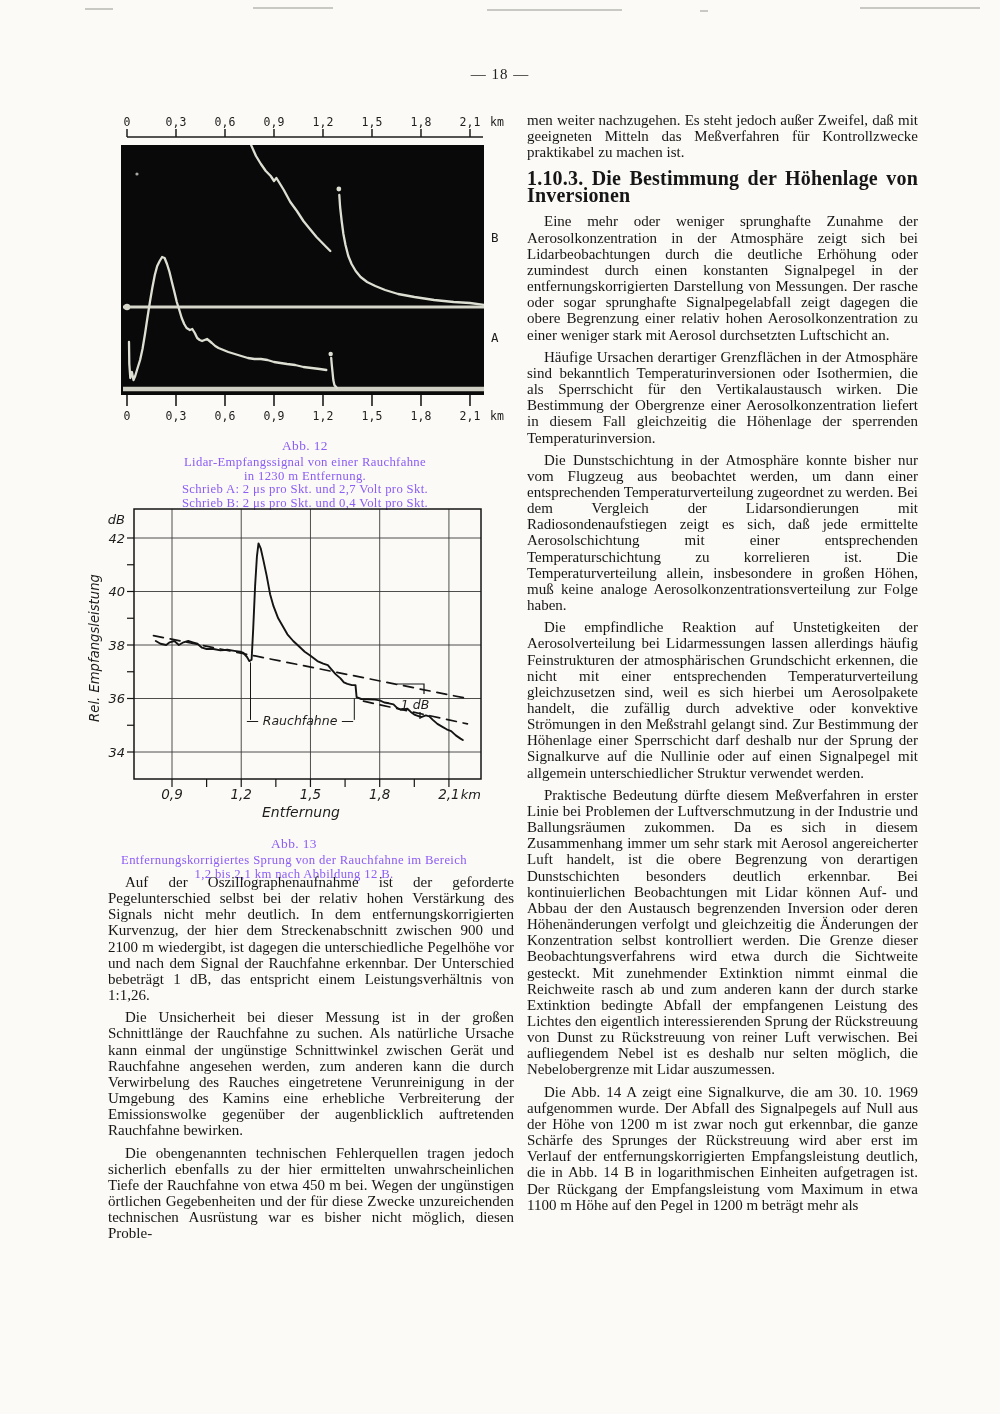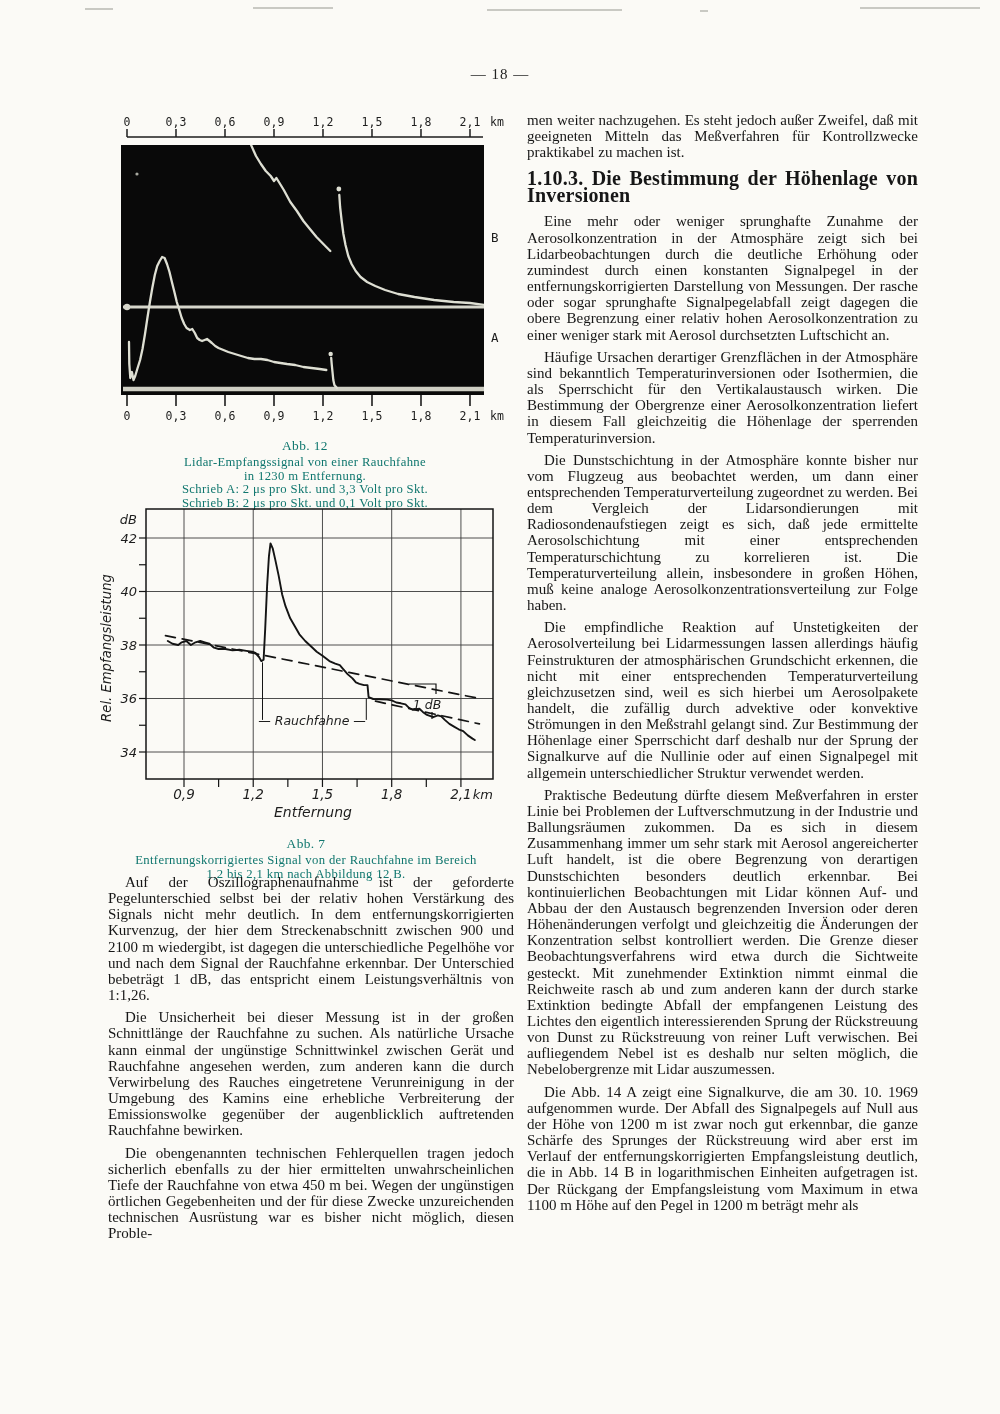--- a/index.html
+++ b/index.html
@@ -11,22 +11,22 @@
     color:#161616;
     overflow:hidden;
   }
   .artifact{position:absolute;background:#c9c9c3;height:2px;}
   .page-number{
     position:absolute;left:0;top:66px;width:1000px;
     text-align:center;font-size:15px;letter-spacing:1px;color:#222;
   }
   figure{margin:0;position:absolute;}
   .fig12{left:100px;top:112px;width:410px;}
-  .fig13{left:96px;top:506px;width:420px;}
-  figcaption{width:100%;text-align:center;color:#0f766e;}
+  .fig13{left:84px;top:506px;width:420px;}
+  figcaption{width:100%;text-align:center;color:#8b5cf6;}
   .cap-title{font-size:13.4px;margin-top:4px;margin-bottom:2px;letter-spacing:.4px;}
   .cap-line{font-size:12.7px;line-height:13.6px;letter-spacing:.35px;}
   .col{position:absolute;font-size:15px;line-height:16.15px;text-align:justify;hyphens:auto;-webkit-hyphens:auto;}
   .left-col-text{left:108px;top:874px;width:406px;}
   .right-col{left:527px;top:112px;width:391px;}
   .col p{margin:0 0 6px 0;text-indent:17px;}
   .col p.noindent{text-indent:0;}
   .right-col h3{font-size:20px;line-height:17px;margin:10px 0 9px 0;letter-spacing:.2px;}
   svg text{fill:#1d1d1d;}
   .mono{font-family:"DejaVu Sans Mono", monospace;}
@@ -98,22 +98,22 @@
           <circle cx="230.67251000000005" cy="242" r="2.2" fill="#dedfd3"></circle>
           <circle cx="36.96313" cy="62" r="1.6" fill="#dedfd3" opacity="0.75"></circle>
         </g>
         <text x="391" y="130" font-size="12.5" class="mono">B</text>
         <text x="391" y="230" font-size="12.5" class="mono">A</text>
       </svg>
     <figcaption>
       <div class="cap-title">Abb. 12</div>
       <div class="cap-line">Lidar-Empfangssignal von einer Rauchfahne</div>
       <div class="cap-line">in 1230 m Entfernung.</div>
-      <div class="cap-line">Schrieb A: 2 μs pro Skt. und 3,3 Volt pro Skt.</div>
-      <div class="cap-line">Schrieb B: 2 μs pro Skt. und 0,1 Volt pro Skt.</div>
+      <div class="cap-line">Schrieb A: 2 μs pro Skt. und 2,7 Volt pro Skt.</div>
+      <div class="cap-line">Schrieb B: 2 μs pro Skt. und 0,4 Volt pro Skt.</div>
     </figcaption>
   </figure>
 
   <figure class="fig13">
     <svg id="fig13-svg" width="420" height="322" viewBox="0 0 420 322">
         <line x1="88" y1="3" x2="88" y2="273" stroke="#3a3a3a" stroke-width="0.9"></line>
         <line x1="157.231" y1="3" x2="157.231" y2="273" stroke="#3a3a3a" stroke-width="0.9"></line>
         <line x1="226.462" y1="3" x2="226.462" y2="273" stroke="#3a3a3a" stroke-width="0.9"></line>
         <line x1="295.693" y1="3" x2="295.693" y2="273" stroke="#3a3a3a" stroke-width="0.9"></line>
         <line x1="364.92400000000004" y1="3" x2="364.92400000000004" y2="273" stroke="#3a3a3a" stroke-width="0.9"></line>
@@ -159,22 +159,22 @@
         <polyline points="69.5,129.6 383.4,192.5" fill="none" stroke="#141414" stroke-linejoin="round" stroke-linecap="round" stroke-dasharray="10 7" stroke-width="1.7"></polyline>
         <polyline points="279.5,195.2 383.4,217.9" fill="none" stroke="#141414" stroke-linejoin="round" stroke-linecap="round" stroke-dasharray="10 7" stroke-width="1.7"></polyline>
         <polyline points="166.5,156.4 166.5,213.9" fill="none" stroke="#141414" stroke-width="1"></polyline>
         <polyline points="270.3,192.5 270.3,213.9" fill="none" stroke="#141414" stroke-width="1"></polyline>
         <text x="216.07735000000002" y="219.23750000000004" text-anchor="middle" font-size="12.5" class="hand">— Rauchfahne —</text>
         <polyline points="313,178 340,178 340,188" fill="none" stroke="#141414" stroke-width="1.2"></polyline>
         <text x="331" y="203" text-anchor="middle" font-size="12.5" class="hand">1 dB</text>
         <line x1="336" y1="206" x2="336" y2="213" stroke="#141414" stroke-width="1.2"></line>
       </svg>
     <figcaption>
-      <div class="cap-title">Abb. 7</div>
-      <div class="cap-line">Entfernungskorrigiertes Signal von der Rauchfahne im Bereich</div>
+      <div class="cap-title">Abb. 13</div>
+      <div class="cap-line">Entfernungskorrigiertes Sprung von der Rauchfahne im Bereich</div>
       <div class="cap-line">1,2 bis 2,1 km nach Abbildung 12 B.</div>
     </figcaption>
   </figure>
 
   <div class="col left-col-text">
     <p>Auf der Oszillographenaufnahme ist der geforderte Pegelunterschied selbst bei der relativ hohen Verstärkung des Signals nicht mehr deutlich. In dem entfernungskorrigierten Kurvenzug, der hier dem Streckenabschnitt zwischen 900 und 2100 m wiedergibt, ist dagegen die unterschiedliche Pegelhöhe vor und nach dem Signal der Rauchfahne erkennbar. Der Unterschied bebeträgt 1 dB, das entspricht einem Leistungsverhältnis von 1:1,26.</p>
     <p>Die Unsicherheit bei dieser Messung ist in der großen Schnittlänge der Rauchfahne zu suchen. Als natürliche Ursache kann einmal der ungünstige Schnittwinkel zwischen Gerät und Rauchfahne angesehen werden, zum anderen kann die durch Verwirbelung des Rauches eingetretene Verunreinigung in der Umgebung des Kamins eine erhebliche Verbreiterung der Emissionswolke gegenüber der augenblicklich auftretenden Rauchfahne bewirken.</p>
     <p>Die obengenannten technischen Fehlerquellen tragen jedoch sicherlich ebenfalls zu der hier ermittelten unwahrscheinlichen Tiefe der Rauchfahne von etwa 450 m bei. Wegen der ungünstigen örtlichen Gegebenheiten und der für diese Zwecke unzureichenden technischen Ausrüstung war es bisher nicht möglich, diesen Proble-</p>
   </div>
 

